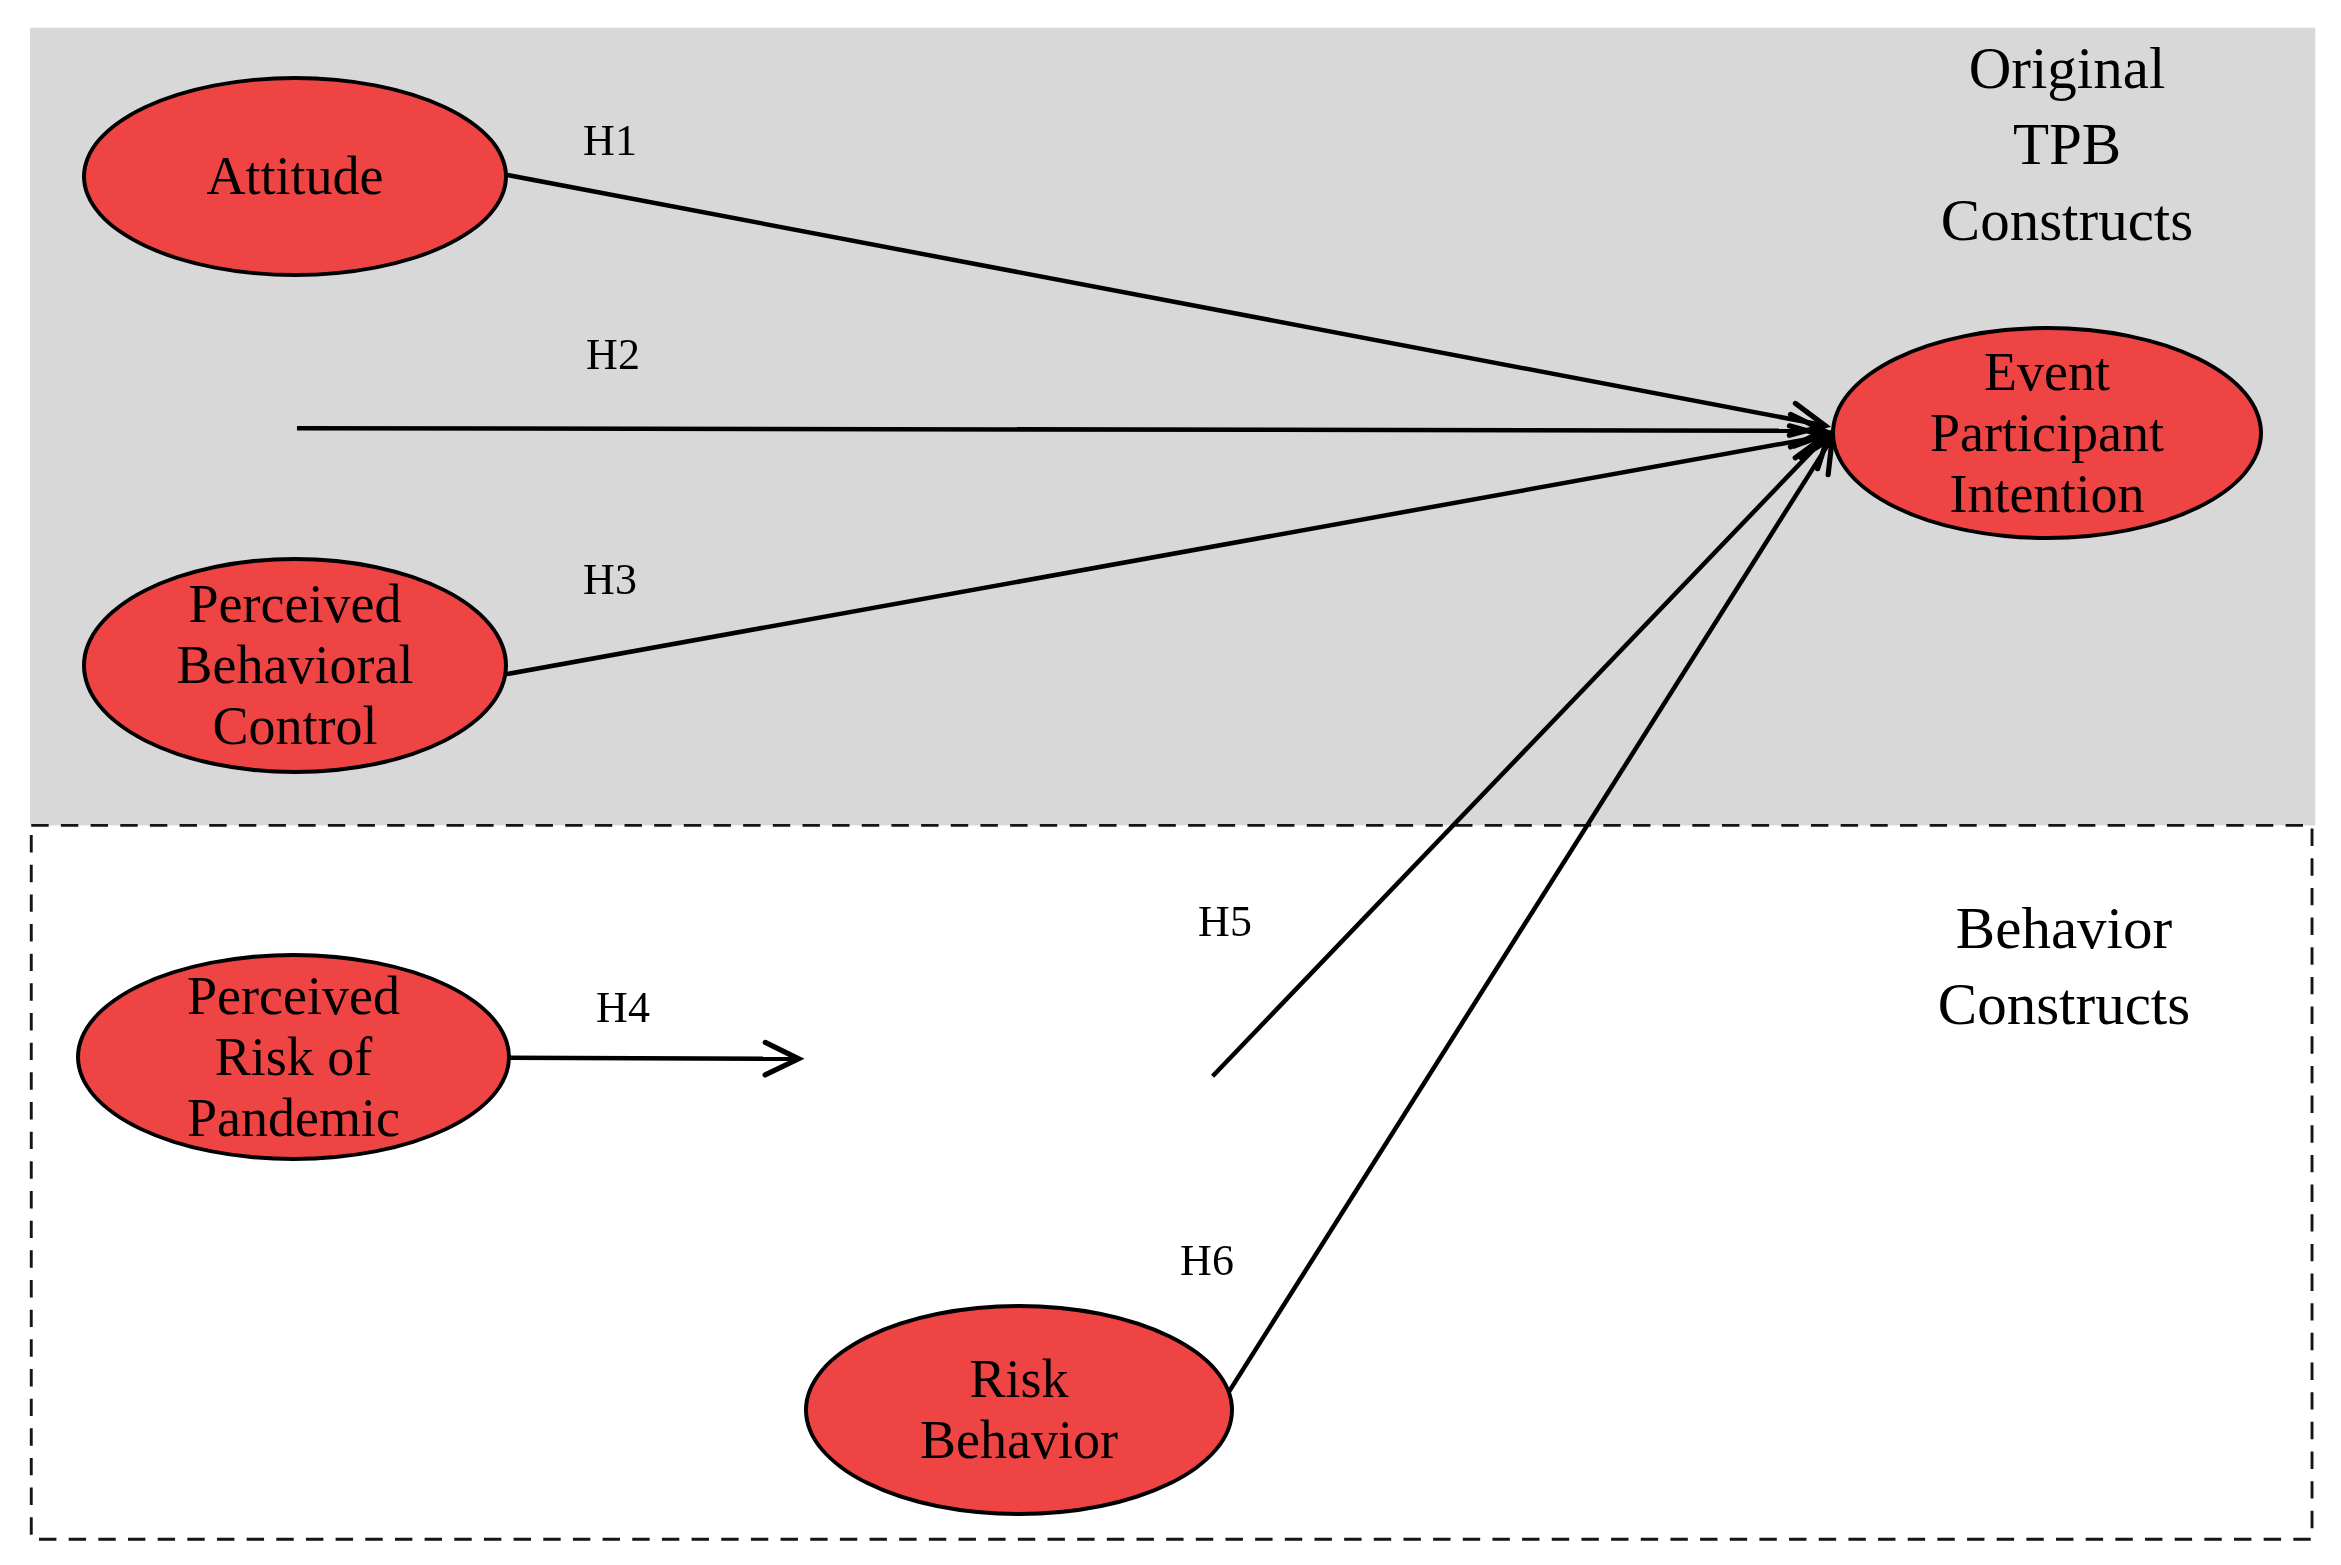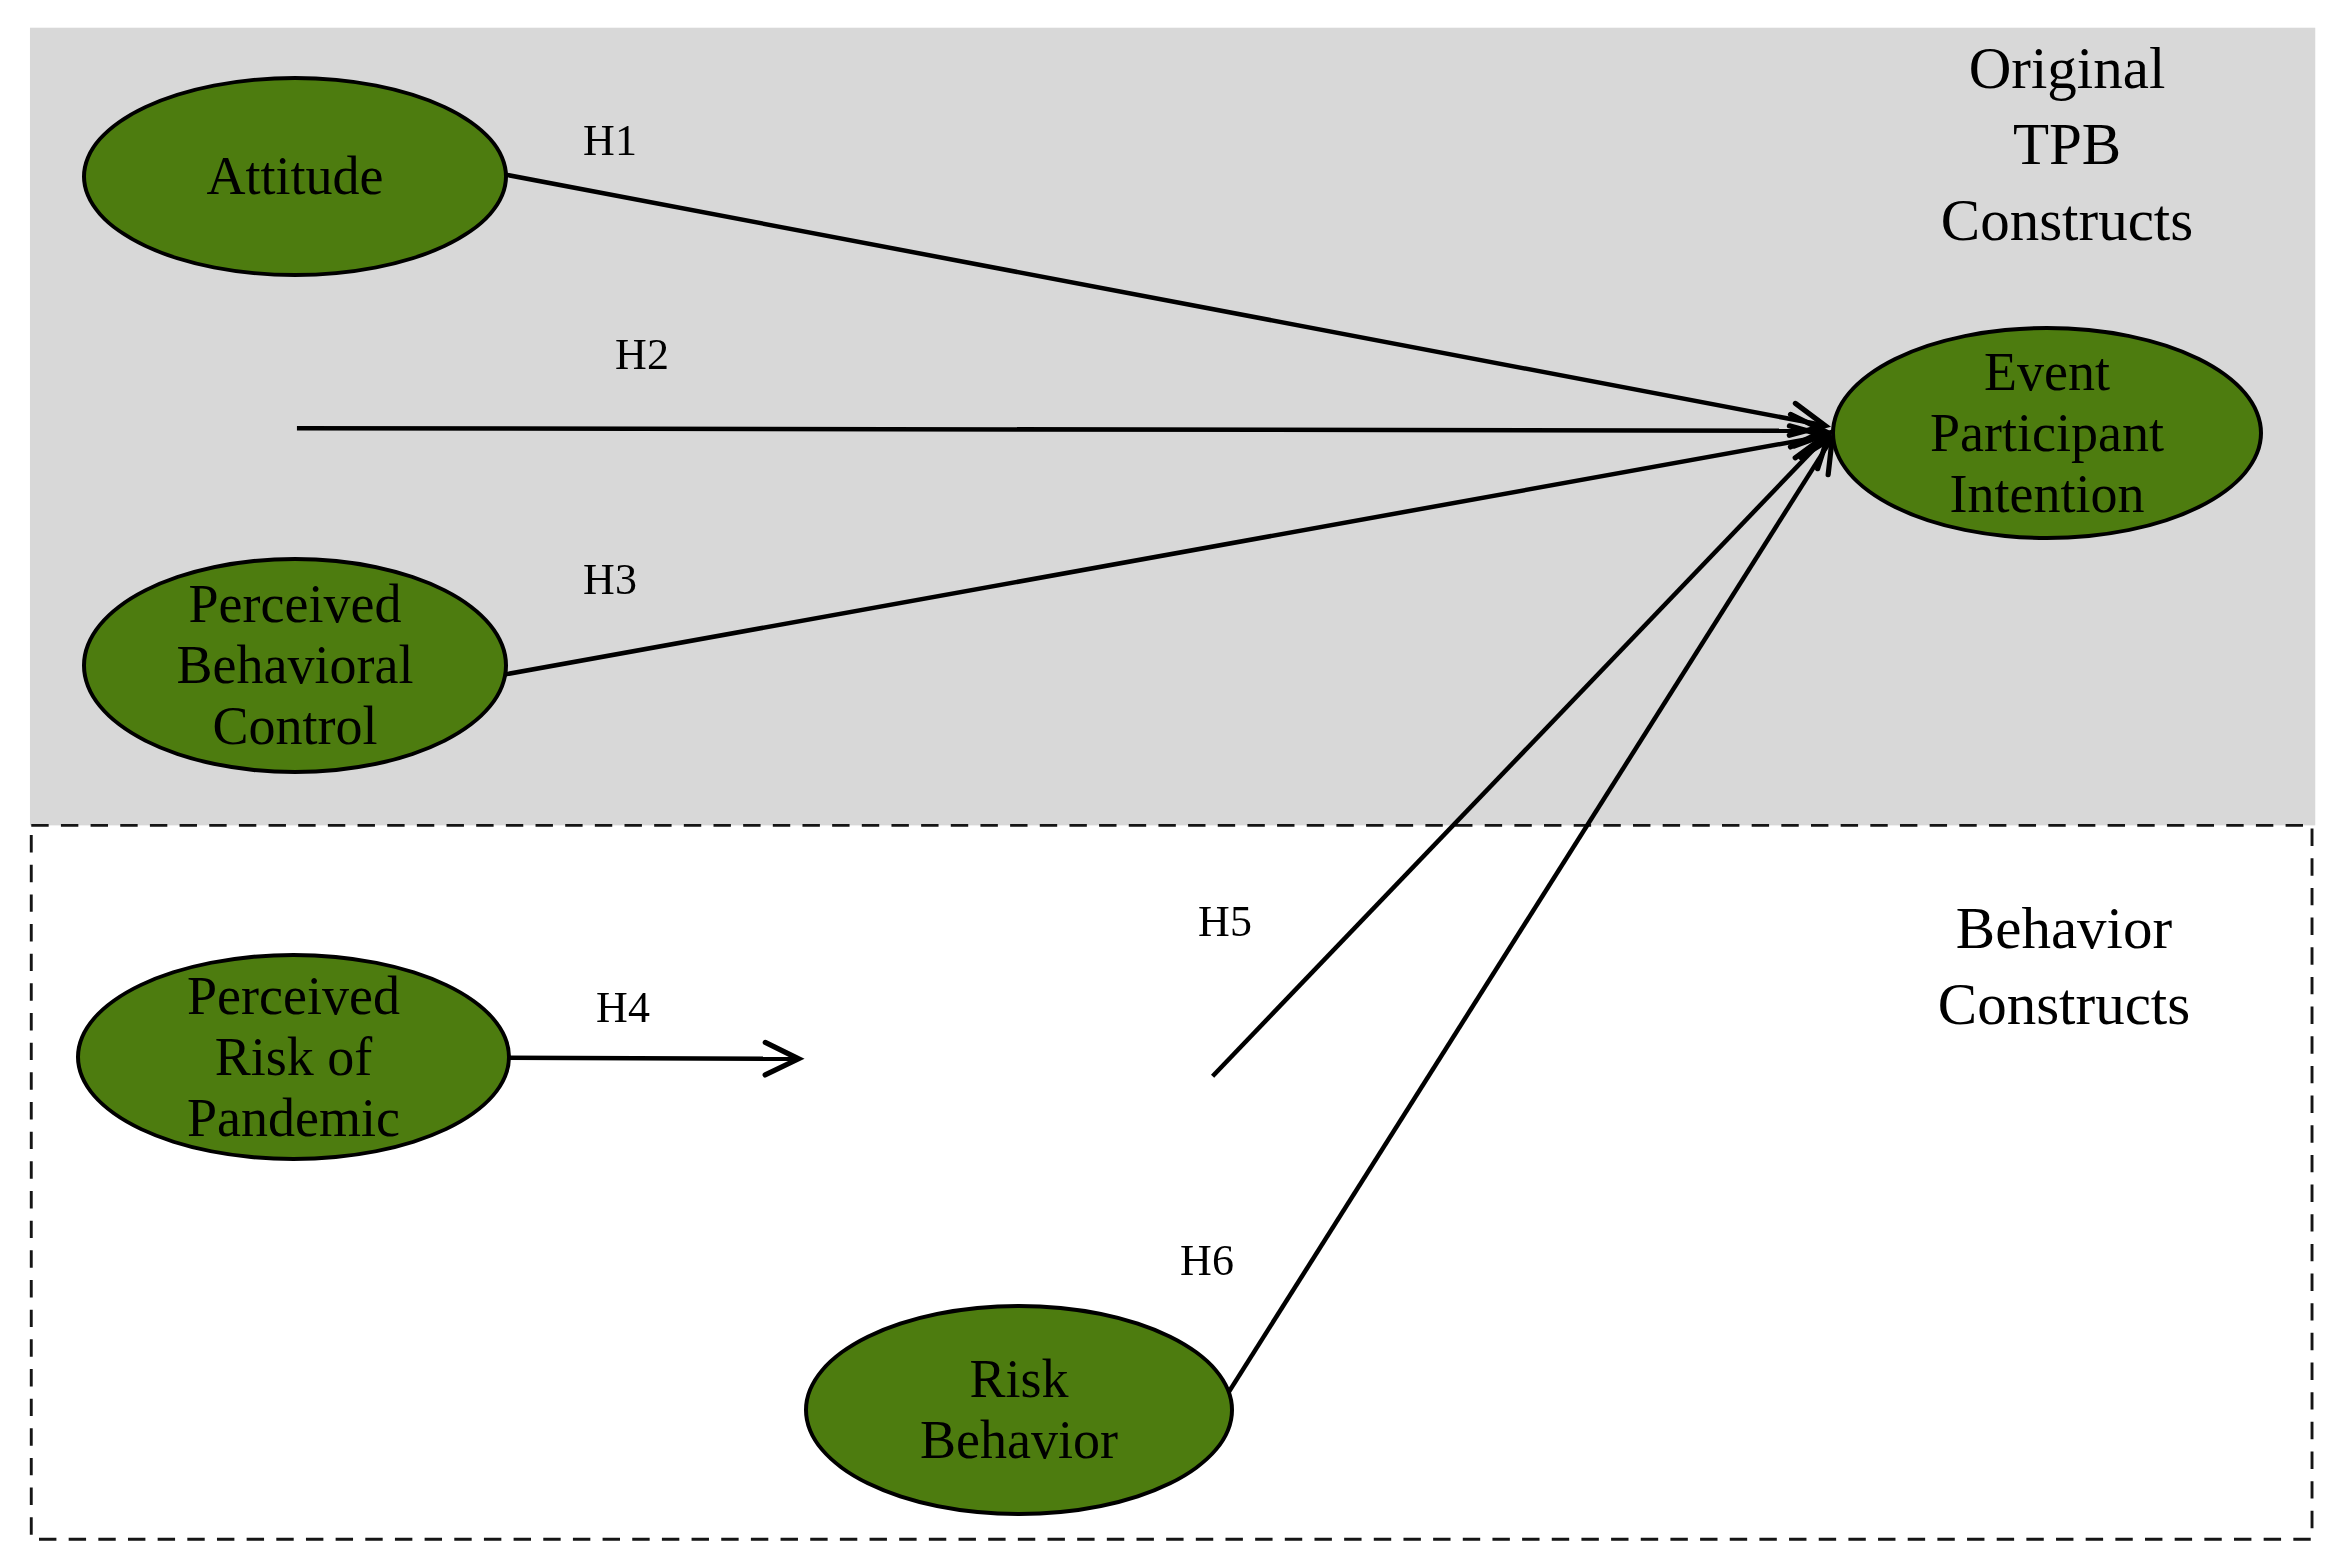--- a/index.html
+++ b/index.html
@@ -20,21 +20,21 @@
     overflow: hidden;
   }
   svg.layer {
     position: absolute;
     left: 0;
     top: 0;
   }
   .node {
     position: absolute;
     box-sizing: border-box;
-    background: #4d7c0f;
+    background: #ef4444;
     border: 4.5px solid #000000;
     border-radius: 50%;
     display: flex;
     align-items: center;
     justify-content: center;
     z-index: 2;
   }
   .node-label {
     font-size: 54px;
     line-height: 61px;
@@ -111,21 +111,21 @@
 Pandemic</span>
   </div>
 
 
   <div class="node" style="left:804px; top:1304px; width:430px; height:212px;">
     <span class="node-label">Risk
 Behavior</span>
   </div>
 
   <div class="hlabel" style="left:610px; top:141px;">H1</div>
-  <div class="hlabel" style="left:613px; top:355px;margin-left:29px;">H2</div>
+  <div class="hlabel" style="left:613px; top:355px;">H2</div>
   <div class="hlabel" style="left:610px; top:580px;">H3</div>
   <div class="hlabel" style="left:623px; top:1008px;">H4</div>
   <div class="hlabel" style="left:1225px; top:922px;">H5</div>
   <div class="hlabel" style="left:1207px; top:1261px;">H6</div>
 
   <div class="section-label" style="left:2067px; top:144px;">Original TPB
 Constructs</div>
   <div class="section-label" style="left:2064px; top:966px;">Behavior
 Constructs</div>
 

